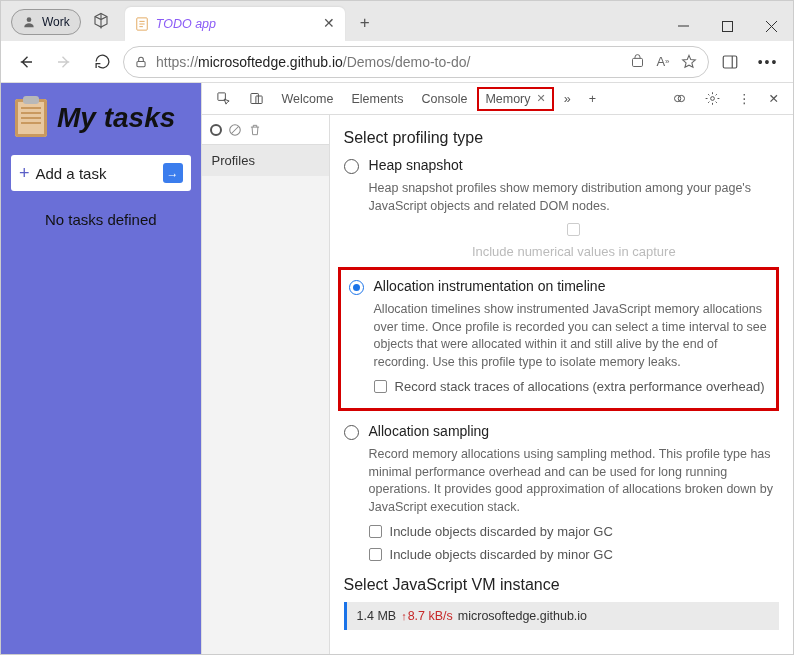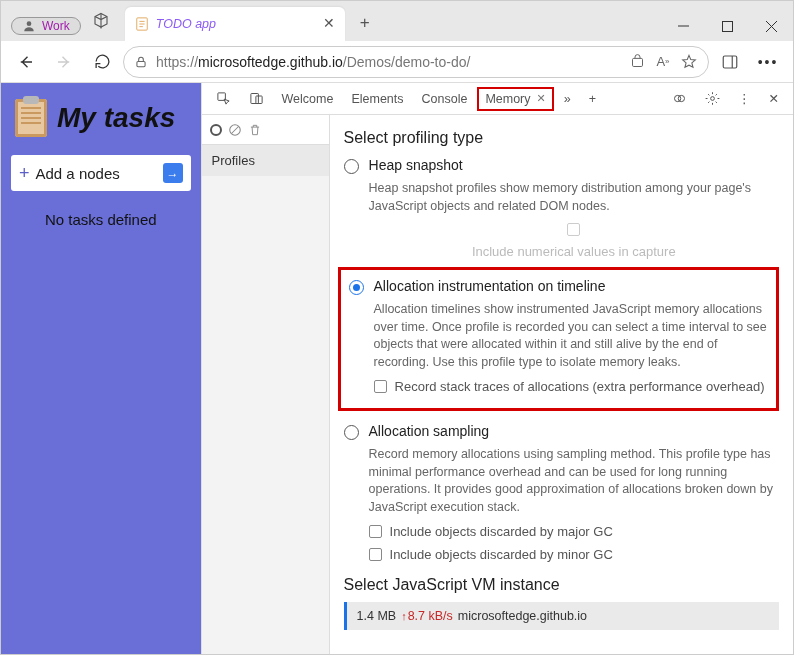--- a/index.html
+++ b/index.html
@@ -1,20 +1,20 @@
 <!DOCTYPE html>
 <html><head>
 <meta charset="utf-8">
 <style>
 * { box-sizing: border-box; margin: 0; padding: 0; font-family: "Segoe UI", Arial, sans-serif; }
 body { width: 794px; height: 655px; overflow: hidden; background: #fff; border: 1px solid #ccc; }
 
 
 .titlebar { height: 40px; background: #e8e8e8; display: flex; align-items: flex-end; }
-.work-chip { margin: 4px 6px 6px 10px; height: 18px; border: 1px solid #999; border-radius: 14px; background: #ddd; display: flex; align-items: center; padding: 0 10px; gap: 6px; font-size: 12px; color: #a21caf; }
+.work-chip { margin: 4px 6px 6px 10px; height: 26px; border: 1px solid #999; border-radius: 14px; background: #ddd; display: flex; align-items: center; padding: 0 10px; gap: 6px; font-size: 12px; color: #0f172a; }
 .avatar-icon { width: 14px; height: 14px; fill: #666; }
 .cube-btn { margin: 0 6px 8px 2px; width: 24px; height: 24px; display:flex; align-items:center; justify-content:center; }
 .tab { height: 34px; background: #fff; border-radius: 6px 6px 0 0; display: flex; align-items: center; padding: 0 8px 0 10px; min-width: 220px; margin-left: 6px; box-shadow: 0 -1px 2px rgba(0,0,0,.05);}
 .tab-icon { width: 14px; height: 14px; margin-right: 7px; }
 .tab-title { font-size: 12.5px; color: #8b5cf6; flex: 1; font-style: italic; }
 .tab-close { width: 16px; height: 16px; font-size: 14px; color: #555; text-align:center; line-height:14px;}
 .newtab { width: 32px; height: 32px; display: flex; align-items:center; justify-content:center; font-size:17px; color:#555; margin-left:4px; margin-bottom:2px;}
 .win-btns { margin-left: auto; display: flex; }
 .win-btn { width: 44px; height: 30px; display:flex; align-items:center; justify-content:center; color:#333; font-size:12px;}
 
@@ -176,21 +176,21 @@
 
 <div class="content">
 
   <div class="page">
     <div class="page-header">
       <div class="clipboard-icon"></div>
       <div class="page-title">My tasks</div>
     </div>
     <div class="add-task-box">
       <span>+</span>
-      <span>Add a nodes</span>
+      <span>Add a task</span>
       <span class="add-task-arrow">→</span>
     </div>
     <div class="no-tasks">No tasks defined</div>
   </div>
 
   <div class="devtools">
     <div class="dt-tabs">
       <div class="dt-tabbtn">
           <svg width="15" height="15" viewBox="0 0 24 24" fill="none" stroke="#555" stroke-width="1.6">
             <rect x="3" y="3" width="12" height="12" rx="1"></rect>

